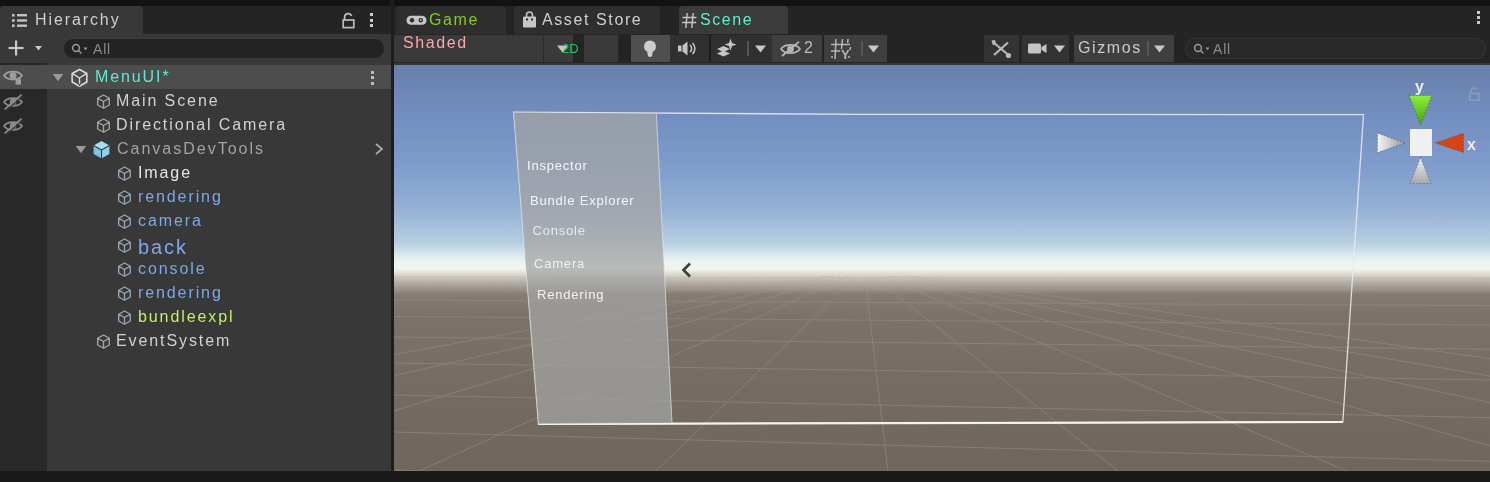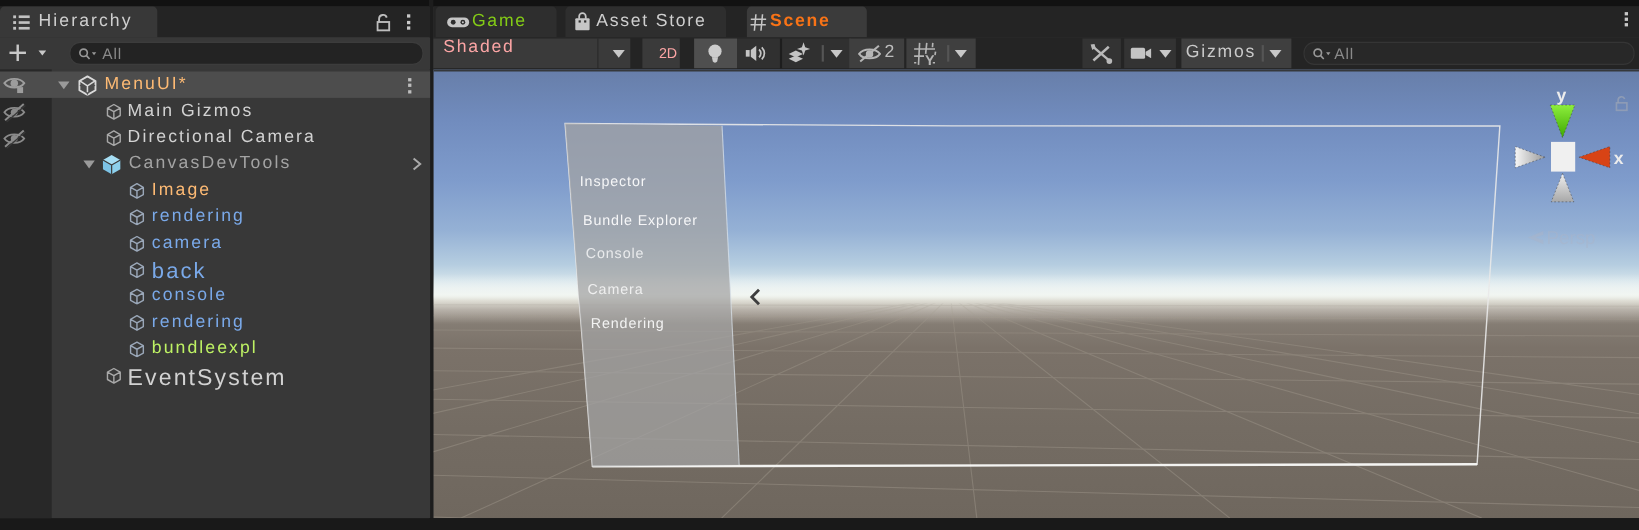--- a/index.html
+++ b/index.html
@@ -50,34 +50,34 @@
 <rect x="13.6" y="12.2" width="5.4" height="5.4" fill="#9d9d9d"></rect>
   </svg>
 <svg class="abs" style="left:52px;top:73px;" width="12" height="9" viewBox="0 0 12 9">
     <path d="M 0.8 1 L 11.2 1 L 6 8.2 Z" fill="#9a9a9a"></path>
   </svg>
 <svg class="abs" style="left:70px;top:68px;" width="19" height="19" viewBox="0 0 19 19">
 <path d="M9.5 1.4 L16.8 5.6 V14 L9.5 18.2 L2.2 14 V5.6 Z" fill="none" stroke="#d9d9d9" stroke-width="1.7" stroke-linejoin="round"></path>
 <path d="M9.5 10 V18 M9.5 10 L2.6 5.6 M9.5 10 L16.4 5.6" stroke="#d9d9d9" stroke-width="1.4" fill="none"></path>
 <path d="M2.2 9.8 L5 8.4 L5 11.4 Z M16.8 9.8 L14 8.4 L14 11.4 Z M9.5 18.4 L8 15.8 L11 15.8 Z" fill="#4d4d4d"></path>
   </svg>
-<div class="txt" style="left:95px;top:68px;font-size:16px;color:#fdba74;letter-spacing:1.9px;">MenuUI*</div>
+<div class="txt" style="left:95px;top:68px;font-size:16px;color:#5eead4;letter-spacing:1.9px;">MenuUI*</div>
 <div class="abs" style="left:371px;top:70.5px;width:3px;height:3px;background:#bdbdbd"></div>
 <div class="abs" style="left:371px;top:76px;width:3px;height:3px;background:#bdbdbd"></div>
 <div class="abs" style="left:371px;top:81.5px;width:3px;height:3px;background:#bdbdbd"></div>
 <svg class="abs" style="left:2px;top:92px;" width="24" height="20" viewBox="0 0 24 20">
 <path d="M2 10 C5.5 4.8 16.5 4.8 20 10 C16.5 15.2 5.5 15.2 2 10 Z" fill="none" stroke="#8b8b8b" stroke-width="1.7"></path>
 <circle cx="11" cy="10" r="3.2" fill="#8b8b8b"></circle>
 <line x1="2.6" y1="17.4" x2="19.6" y2="2.6" stroke="#8b8b8b" stroke-width="1.8"></line>
 <line x1="2.6" y1="17.4" x2="19.6" y2="2.6" stroke="#383838" stroke-width="1.2" transform="translate(1.4,1.4)"></line>
   </svg>
 <svg class="abs" style="left:96px;top:93.5px;" width="15" height="15" viewBox="0 0 15 15">
 <path d="M7.5 1 L13.3 4.3 V11 L7.5 14.2 L1.7 11 V4.3 Z M1.7 4.3 L7.5 7.5 L13.3 4.3 M7.5 7.5 V14.2" fill="none" stroke="#a8a8a8" stroke-width="1.3" stroke-linejoin="round"></path>
   </svg>
-<div class="txt" style="left:116px;top:92px;font-size:16px;color:#d2d2d2;letter-spacing:1.9px;">Main Gizmos</div>
+<div class="txt" style="left:116px;top:92px;font-size:16px;color:#d2d2d2;letter-spacing:1.9px;">Main Scene</div>
 <svg class="abs" style="left:2px;top:116px;" width="24" height="20" viewBox="0 0 24 20">
 <path d="M2 10 C5.5 4.8 16.5 4.8 20 10 C16.5 15.2 5.5 15.2 2 10 Z" fill="none" stroke="#8b8b8b" stroke-width="1.7"></path>
 <circle cx="11" cy="10" r="3.2" fill="#8b8b8b"></circle>
 <line x1="2.6" y1="17.4" x2="19.6" y2="2.6" stroke="#8b8b8b" stroke-width="1.8"></line>
 <line x1="2.6" y1="17.4" x2="19.6" y2="2.6" stroke="#383838" stroke-width="1.2" transform="translate(1.4,1.4)"></line>
   </svg>
 <svg class="abs" style="left:96px;top:117.5px;" width="15" height="15" viewBox="0 0 15 15">
 <path d="M7.5 1 L13.3 4.3 V11 L7.5 14.2 L1.7 11 V4.3 Z M1.7 4.3 L7.5 7.5 L13.3 4.3 M7.5 7.5 V14.2" fill="none" stroke="#a8a8a8" stroke-width="1.3" stroke-linejoin="round"></path>
   </svg>
 <div class="txt" style="left:116px;top:116px;font-size:16px;color:#d2d2d2;letter-spacing:1.9px;">Directional Camera</div>
@@ -90,21 +90,21 @@
 <polygon points="9.5,10 17.4,5.5 17.4,13.9 9.5,18.4" fill="#8dd0ec"></polygon>
 <path d="M9.5 10 L9.5 18.4 M9.5 10 L1.6 5.5 M9.5 10 L17.4 5.5" stroke="#3c3c3c" stroke-width="1.1" fill="none"></path>
   </svg>
 <div class="txt" style="left:117px;top:140px;font-size:16px;color:#a3a3a3;letter-spacing:2.0px;">CanvasDevTools</div>
 <svg class="abs" style="left:373px;top:142px;" width="12" height="14" viewBox="0 0 12 14">
     <path d="M 3 2 L 9 7 L 3 12" fill="none" stroke="#aaaaaa" stroke-width="1.8"></path>
   </svg>
 <svg class="abs" style="left:117px;top:165.5px;" width="15" height="15" viewBox="0 0 15 15">
 <path d="M7.5 1 L13.3 4.3 V11 L7.5 14.2 L1.7 11 V4.3 Z M1.7 4.3 L7.5 7.5 L13.3 4.3 M7.5 7.5 V14.2" fill="none" stroke="#9aa7b8" stroke-width="1.3" stroke-linejoin="round"></path>
   </svg>
-<div class="txt" style="left:138px;top:164px;font-size:16px;color:#fdba74;letter-spacing:1.9px;">Image</div>
+<div class="txt" style="left:138px;top:164px;font-size:16px;color:#e5e5e5;letter-spacing:1.9px;">Image</div>
 <svg class="abs" style="left:117px;top:189.5px;" width="15" height="15" viewBox="0 0 15 15">
 <path d="M7.5 1 L13.3 4.3 V11 L7.5 14.2 L1.7 11 V4.3 Z M1.7 4.3 L7.5 7.5 L13.3 4.3 M7.5 7.5 V14.2" fill="none" stroke="#9aa7b8" stroke-width="1.3" stroke-linejoin="round"></path>
   </svg>
 <div class="txt" style="left:138px;top:188px;font-size:16px;color:#7aa9e9;letter-spacing:1.9px;">rendering</div>
 <svg class="abs" style="left:117px;top:213.5px;" width="15" height="15" viewBox="0 0 15 15">
 <path d="M7.5 1 L13.3 4.3 V11 L7.5 14.2 L1.7 11 V4.3 Z M1.7 4.3 L7.5 7.5 L13.3 4.3 M7.5 7.5 V14.2" fill="none" stroke="#9aa7b8" stroke-width="1.3" stroke-linejoin="round"></path>
   </svg>
 <div class="txt" style="left:138px;top:212px;font-size:16px;color:#7aa9e9;letter-spacing:1.9px;">camera</div>
 <svg class="abs" style="left:117px;top:237.5px;" width="15" height="15" viewBox="0 0 15 15">
 <path d="M7.5 1 L13.3 4.3 V11 L7.5 14.2 L1.7 11 V4.3 Z M1.7 4.3 L7.5 7.5 L13.3 4.3 M7.5 7.5 V14.2" fill="none" stroke="#9aa7b8" stroke-width="1.3" stroke-linejoin="round"></path>
@@ -118,21 +118,21 @@
 <path d="M7.5 1 L13.3 4.3 V11 L7.5 14.2 L1.7 11 V4.3 Z M1.7 4.3 L7.5 7.5 L13.3 4.3 M7.5 7.5 V14.2" fill="none" stroke="#9aa7b8" stroke-width="1.3" stroke-linejoin="round"></path>
   </svg>
 <div class="txt" style="left:138px;top:284px;font-size:16px;color:#7aa9e9;letter-spacing:1.9px;">rendering</div>
 <svg class="abs" style="left:117px;top:309.5px;" width="15" height="15" viewBox="0 0 15 15">
 <path d="M7.5 1 L13.3 4.3 V11 L7.5 14.2 L1.7 11 V4.3 Z M1.7 4.3 L7.5 7.5 L13.3 4.3 M7.5 7.5 V14.2" fill="none" stroke="#9aa7b8" stroke-width="1.3" stroke-linejoin="round"></path>
   </svg>
 <div class="txt" style="left:138px;top:308px;font-size:16px;color:#bef264;letter-spacing:1.9px;">bundleexpl</div>
 <svg class="abs" style="left:96px;top:333.5px;" width="15" height="15" viewBox="0 0 15 15">
 <path d="M7.5 1 L13.3 4.3 V11 L7.5 14.2 L1.7 11 V4.3 Z M1.7 4.3 L7.5 7.5 L13.3 4.3 M7.5 7.5 V14.2" fill="none" stroke="#a8a8a8" stroke-width="1.3" stroke-linejoin="round"></path>
   </svg>
-<div class="txt" style="left:116px;top:332px;font-size:21px;color:#d2d2d2;letter-spacing:1.9px;text-align:center;">EventSystem</div>
+<div class="txt" style="left:116px;top:332px;font-size:16px;color:#d2d2d2;letter-spacing:1.9px;text-align:center;">EventSystem</div>
 <div class="abs" style="left:394px;top:6px;width:1096px;height:28px;background:#242424"></div>
 <div class="abs" style="left:396px;top:6px;width:110px;height:28px;background:#2e2e2e;border-radius:4px 4px 0 0"></div>
 <div class="abs" style="left:514px;top:6px;width:146px;height:28px;background:#2e2e2e;border-radius:4px 4px 0 0"></div>
 <div class="abs" style="left:679px;top:6px;width:109px;height:28px;background:#3b3b3b;border-radius:4px 4px 0 0"></div>
 <svg class="abs" style="left:406px;top:13px;" width="22" height="14" viewBox="0 0 22 14">
 <rect x="0.5" y="2.8" width="20" height="9" rx="4.4" fill="#c6c6c6"></rect>
 <circle cx="6" cy="7.2" r="2.2" fill="#2e2e2e"></circle>
 <circle cx="14.8" cy="7.2" r="2.2" fill="#2e2e2e"></circle>
 <circle cx="14.8" cy="7.2" r="0.9" fill="#c6c6c6"></circle>
   </svg>
@@ -140,33 +140,33 @@
 <svg class="abs" style="left:521px;top:11px;" width="18" height="18" viewBox="0 0 18 18">
 <rect x="2" y="5.5" width="13" height="11" rx="1" fill="#c6c6c6"></rect>
 <path d="M 5.5 6 V 4 A 3 3 0 0 1 11.5 4 V 6" fill="none" stroke="#c6c6c6" stroke-width="1.6"></path>
 <rect x="5" y="7.5" width="2" height="2" fill="#2e2e2e"></rect>
 <rect x="10" y="7.5" width="2" height="2" fill="#2e2e2e"></rect>
   </svg>
 <div class="txt" style="left:542px;top:11px;font-size:16px;color:#cfcfcf;letter-spacing:1.6px;">Asset Store</div>
 <svg class="abs" style="left:682px;top:12px;" width="16" height="17" viewBox="0 0 16 17">
 <path d="M5.2 1 L3.8 16 M11.2 1 L9.8 16 M0.5 5.5 L14.5 5.5 M0.2 10.5 L14.2 10.5" stroke="#c6c6c6" stroke-width="1.4" fill="none"></path>
   </svg>
-<div class="txt" style="left:700px;top:11px;font-size:16px;color:#f97316;letter-spacing:1.6px;font-weight:bold;">Scene</div>
+<div class="txt" style="left:700px;top:11px;font-size:16px;color:#5eead4;letter-spacing:1.6px;">Scene</div>
 <div class="abs" style="left:1477.4px;top:11px;width:3px;height:3px;background:#c8c8c8"></div>
 <div class="abs" style="left:1477.4px;top:16.2px;width:3px;height:3px;background:#c8c8c8"></div>
 <div class="abs" style="left:1477.4px;top:21.4px;width:3px;height:3px;background:#c8c8c8"></div>
 <div class="abs" style="left:394px;top:34px;width:1096px;height:29px;background:#242424"></div>
 <div class="abs" style="left:394px;top:35px;width:179px;height:27px;background:#3a3a3a"></div>
 <div class="abs" style="left:543px;top:35px;width:1px;height:27px;background:#2a2a2a"></div>
 <div class="txt" style="left:403px;top:34px;font-size:16px;color:#fca5a5;letter-spacing:1.6px;">Shaded</div>
 <svg class="abs" style="left:555px;top:44px;" width="16" height="10" viewBox="0 0 16 10">
     <path d="M 2 1.5 L 13 1.5 L 7.5 8.5 Z" fill="#c8c8c8"></path>
   </svg>
 <div class="abs" style="left:584px;top:35px;width:34px;height:27px;background:#3a3a3a"></div>
-<div class="txt" style="left:599px;top:41px;font-size:13px;color:#fca5a5;letter-spacing:font-weight:boldpx;">2D</div>
+<div class="txt" style="left:562px;top:41px;font-size:13px;color:#22c55e;letter-spacing:font-weight:boldpx;">2D</div>
 <div class="abs" style="left:631px;top:35px;width:39px;height:27px;background:#4f4f4f"></div>
 <svg class="abs" style="left:641px;top:39px;" width="18" height="20" viewBox="0 0 18 20">
 <circle cx="9" cy="7.5" r="6" fill="#cccccc"></circle>
 <path d="M 6.2 13 L 11.8 13 L 11 17 A 2.5 2.5 0 0 1 7 17 Z" fill="#cccccc"></path>
   </svg>
 <div class="abs" style="left:670px;top:35px;width:104px;height:27px;background:#303030"></div>
 <div class="abs" style="left:709px;top:35px;width:1.5px;height:27px;background:#1d1d1d"></div>
 <svg class="abs" style="left:677px;top:40px;" width="24" height="17" viewBox="0 0 24 17">
 <rect x="1" y="5.5" width="3.5" height="6" fill="#c4c4c4"></rect>
 <path d="M 5.5 5.5 L 10.5 1.5 L 10.5 15.5 L 5.5 11.5 Z" fill="#c4c4c4"></path>

